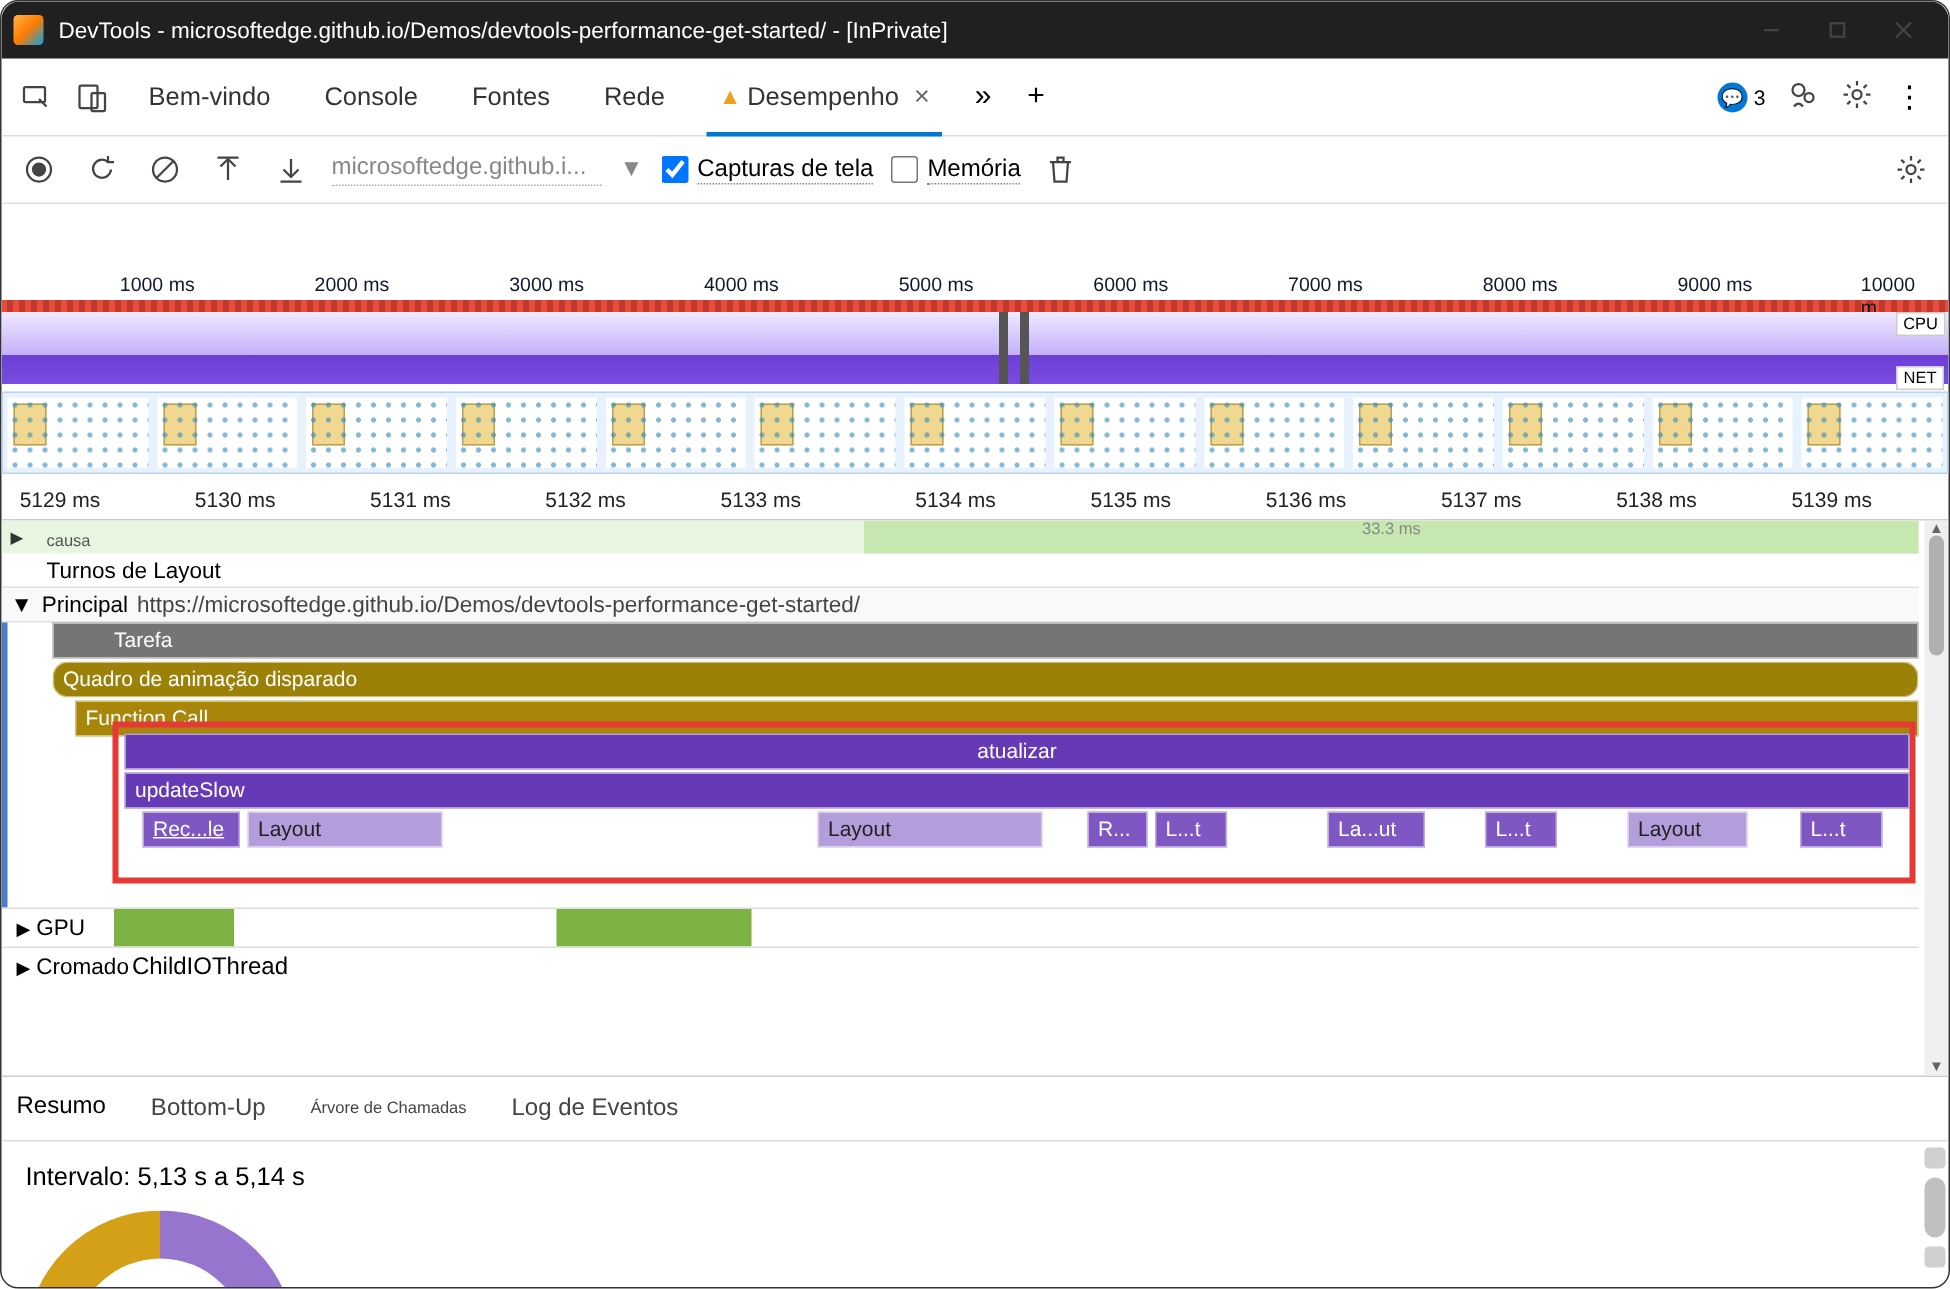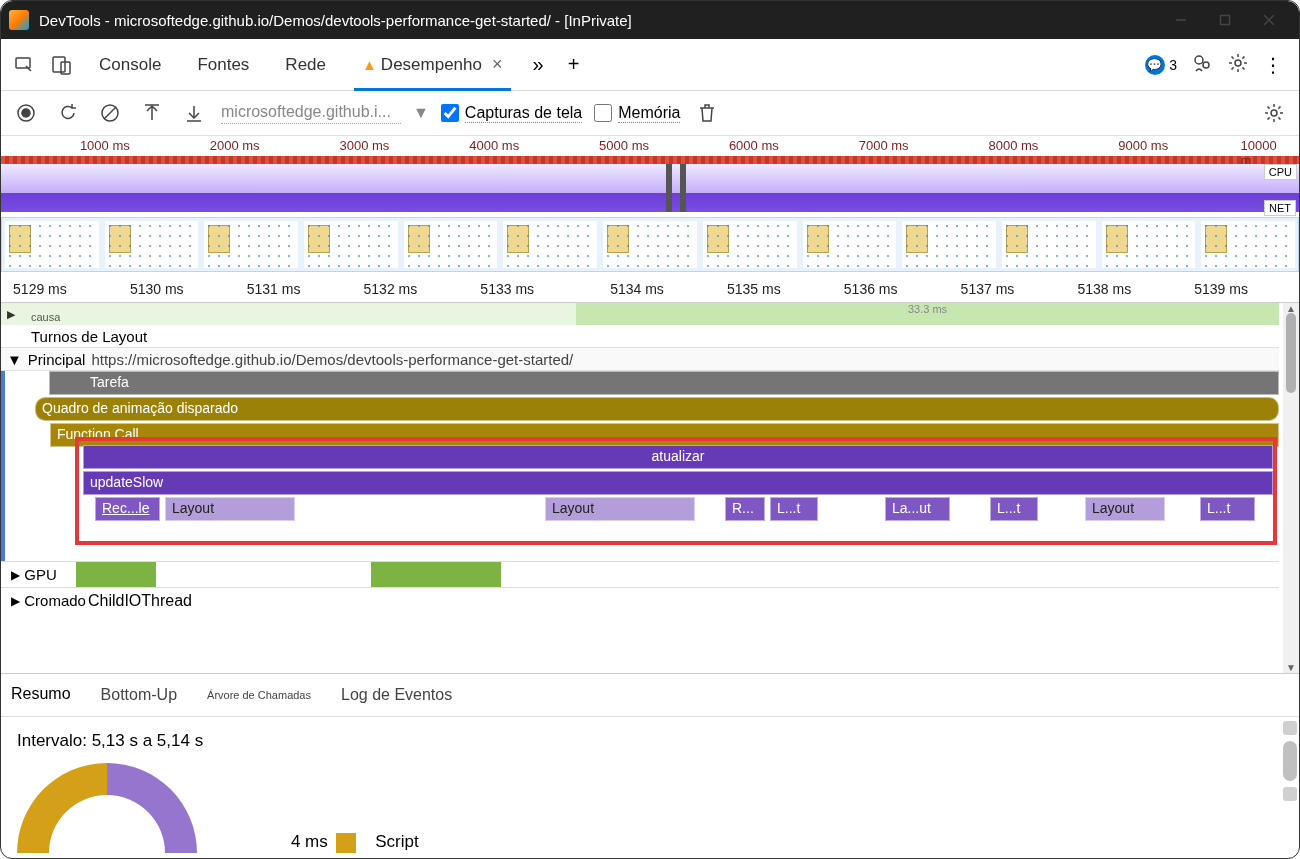--- a/index.html
+++ b/index.html
@@ -30,21 +30,21 @@
 .toolbar .tb { width:30px; height:30px; display:flex; align-items:center; justify-content:center; }
 .toolbar .url { color:#888; flex:0 0 180px; border-bottom:1px dotted #aaa; padding-bottom:2px; }
 .toolbar .chev { color:#888; }
 .toolbar .chk { display:flex; align-items:center; gap:6px; }
 .toolbar .chk input { width:18px; height:18px; }
 .toolbar .chk label { border-bottom:1px dotted #888; }
 .toolbar .gear-red { margin-left:auto; color:#d13438; }
 
 
 .overview { position:relative; }
-.ruler { height:20px; position:relative; font-size:13px; color:#7f1d1d; }
+.ruler { height:20px; position:relative; font-size:13px; color:#0f172a;margin-top:44px; }
 .ruler span { position:absolute; top:2px; transform:translateX(-50%); }
 .redband { height:8px; background:repeating-linear-gradient(90deg,#e74c3c,#e74c3c 4px,#c0392b 4px,#c0392b 8px); }
 .cpu { height:48px; position:relative; background:linear-gradient(#f0eaff,#e8e0ff);padding-left:16px; }
 .cpu .wave { position:absolute; inset:0; background:linear-gradient(to bottom, rgba(138,96,238,0) 0%, rgba(138,96,238,0.4) 60%, #6b3ed6 60%, #7a4de0 100%); }
 .cpu .mark { position:absolute; top:0; bottom:0; background:#555; width:6px; }
 .cpu-label { position:absolute; right:2px; top:0; background:#fff; border:1px solid #ccc; font-size:11px; padding:1px 4px; }
 .net { height:55px; background:#e8f2ff; position:relative; border:1px solid #b8d4f0; margin-top:5px; display:flex; }
 .net-label { position:absolute; right:2px; top:-18px; background:#fff; border:1px solid #ccc; font-size:11px; padding:1px 4px; }
 .net .thumb { flex:1; margin:3px; background:#fff; position:relative; }
 .net .thumb::before { content:""; position:absolute; left:4px; top:4px; width:20px; height:26px; background:#f0d890; border:1px solid #bba050; }
@@ -134,20 +134,21 @@
         <rect x="3" y="4" width="14" height="10" rx="1"></rect>
         <polyline points="13,12 18,17"></polyline>
       </svg>
     </div>
   <div class="dock-icon">
       <svg width="22" height="22" viewBox="0 0 22 22">
         <rect x="2" y="3" width="12" height="15" rx="1"></rect>
         <rect x="10" y="8" width="9" height="12" rx="1"></rect>
       </svg>
     </div>
+  <div class="tab">Bem-vindo</div>
   <div class="tab">Console</div>
   <div class="tab">Fontes</div>
   <div class="tab">Rede</div>
   <div class="tab active">
     <span class="warn">▲</span>
     <span>Desempenho</span>
     <span class="x">×</span>
   </div>
   <div class="more">»</div>
   <div class="more">+</div>
@@ -287,21 +288,21 @@
     </div>
     <div class="track-row layout-turn">Turnos de Layout</div>
 
     <div class="principal-row">
       <span>▼</span>
       <span>Principal</span>
       <span class="url2">https://microsoftedge.github.io/Demos/devtools-performance-get-started/</span>
     </div>
 
     <div class="flame" style="height:190px; border-left:4px solid #4a7dc9;">
-      <div class="fbar grey" style="left:44px; right:0; top:0;padding-left:40px;">Tarefa</div>
+      <div class="fbar grey" style="left:30px; right:0; top:0;padding-left:40px;">Tarefa</div>
       <div class="fbar olive" style="left:30px; right:0; top:26px;">Quadro de animação disparado</div>
       <div class="fbar olive2" style="left:45px; right:0; top:52px;">Function Call</div>
 
       <div class="highlight-box" style="left:70px; right:2px; top:66px; height:108px;"></div>
 
       <div class="fbar purple" style="left:78px; right:6px; top:74px;text-align:center;">atualizar</div>
       <div class="fbar purple" style="left:78px; right:6px; top:100px;">updateSlow</div>
 
       <div class="fbar purple2" style="left:90px; width:65px; top:126px;text-decoration:underline;">Rec...le</div>
       <div class="fbar purple2" style="left:160px; width:130px; top:126px; color:#222; background:#b39ddb;">Layout</div>

